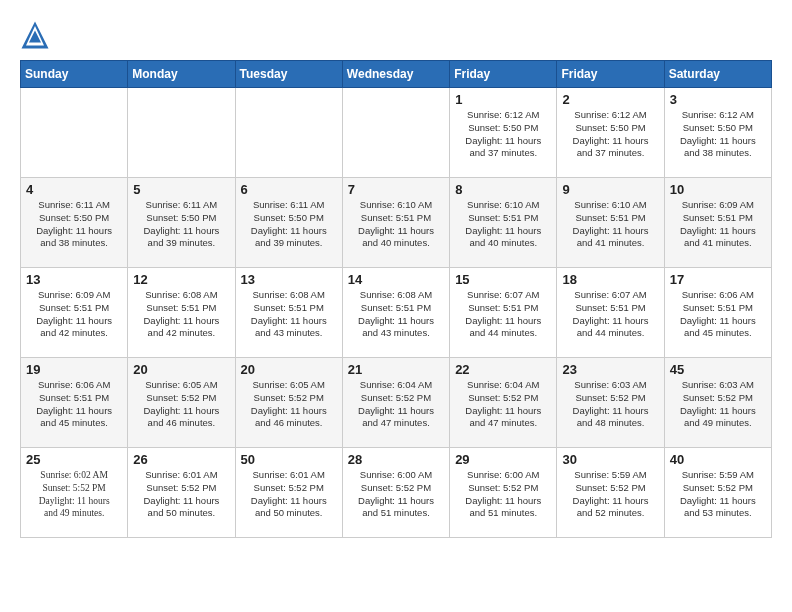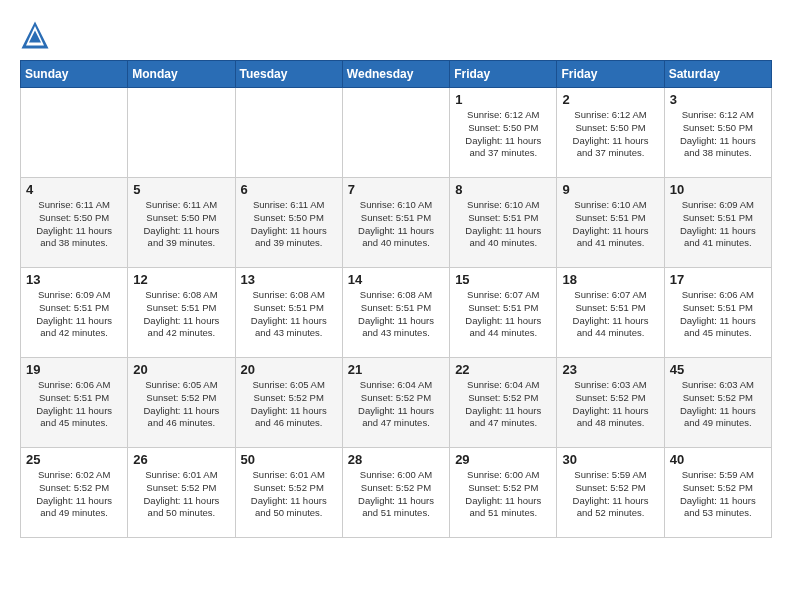--- a/index.html
+++ b/index.html
@@ -302,21 +302,21 @@
           <span class="day-num">45</span>
           <div class="day-info" style="white-space: pre-line;">Sunrise: 6:03 AM
 Sunset: 5:52 PM
 Daylight: 11 hours
 and 49 minutes.</div>
         </td>
       </tr>
       <tr>
         <td>
           <span class="day-num">25</span>
-          <div class="day-info" style="white-space: pre-line;">Sunrise: 6:02 AM
+          <div class="day-info" style="white-space: pre-line; font-family: Liberation Serif, serif;">Sunrise: 6:02 AM
 Sunset: 5:52 PM
 Daylight: 11 hours
 and 49 minutes.</div>
         </td>
         <td>
           <span class="day-num">26</span>
           <div class="day-info" style="white-space: pre-line;">Sunrise: 6:01 AM
 Sunset: 5:52 PM
 Daylight: 11 hours
 and 50 minutes.</div>

